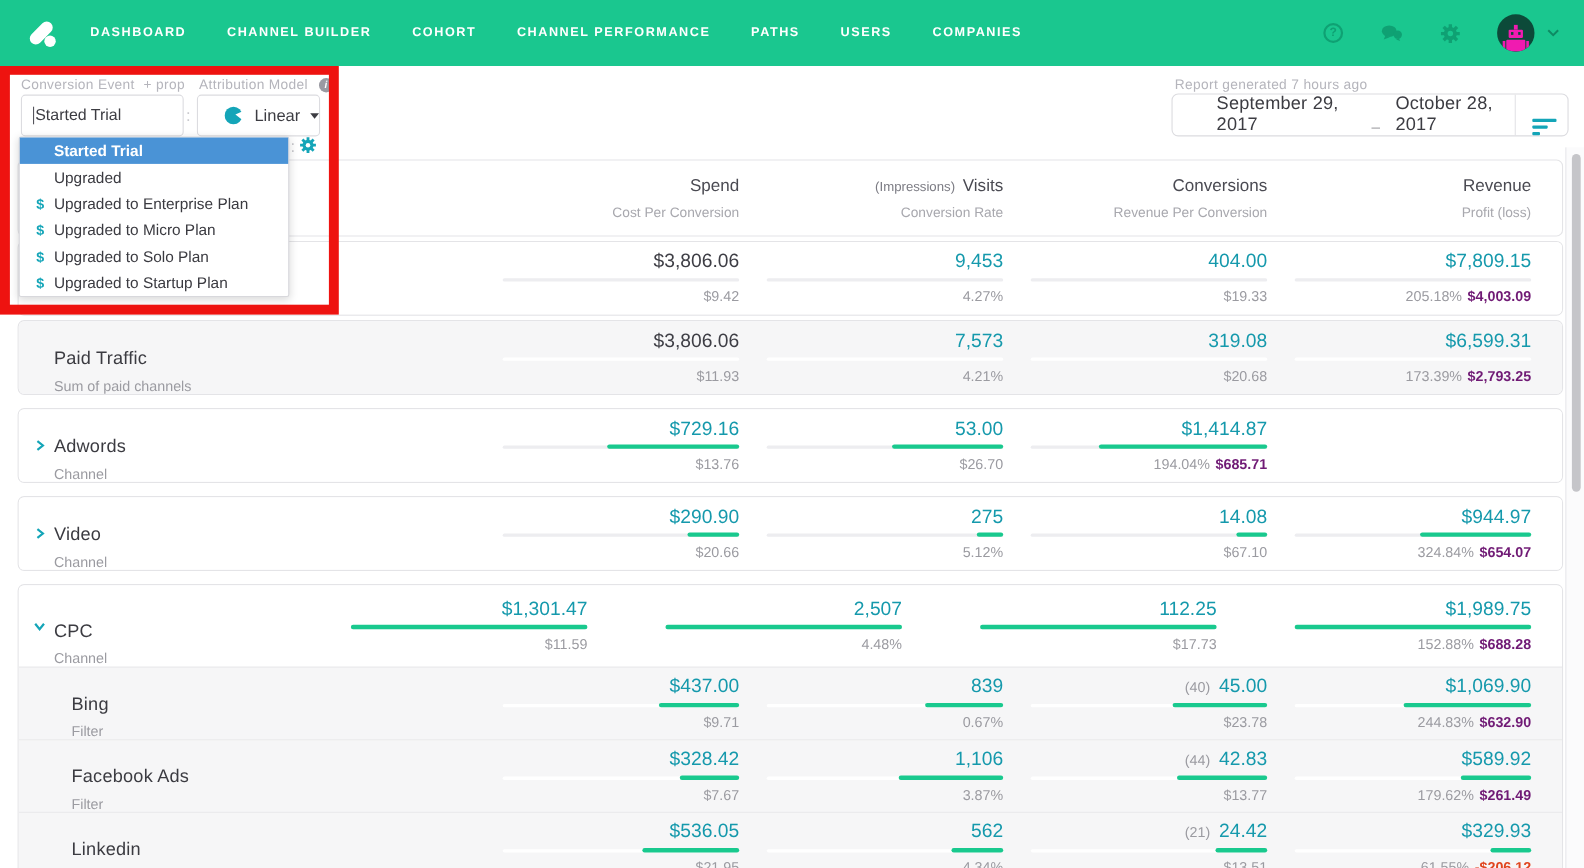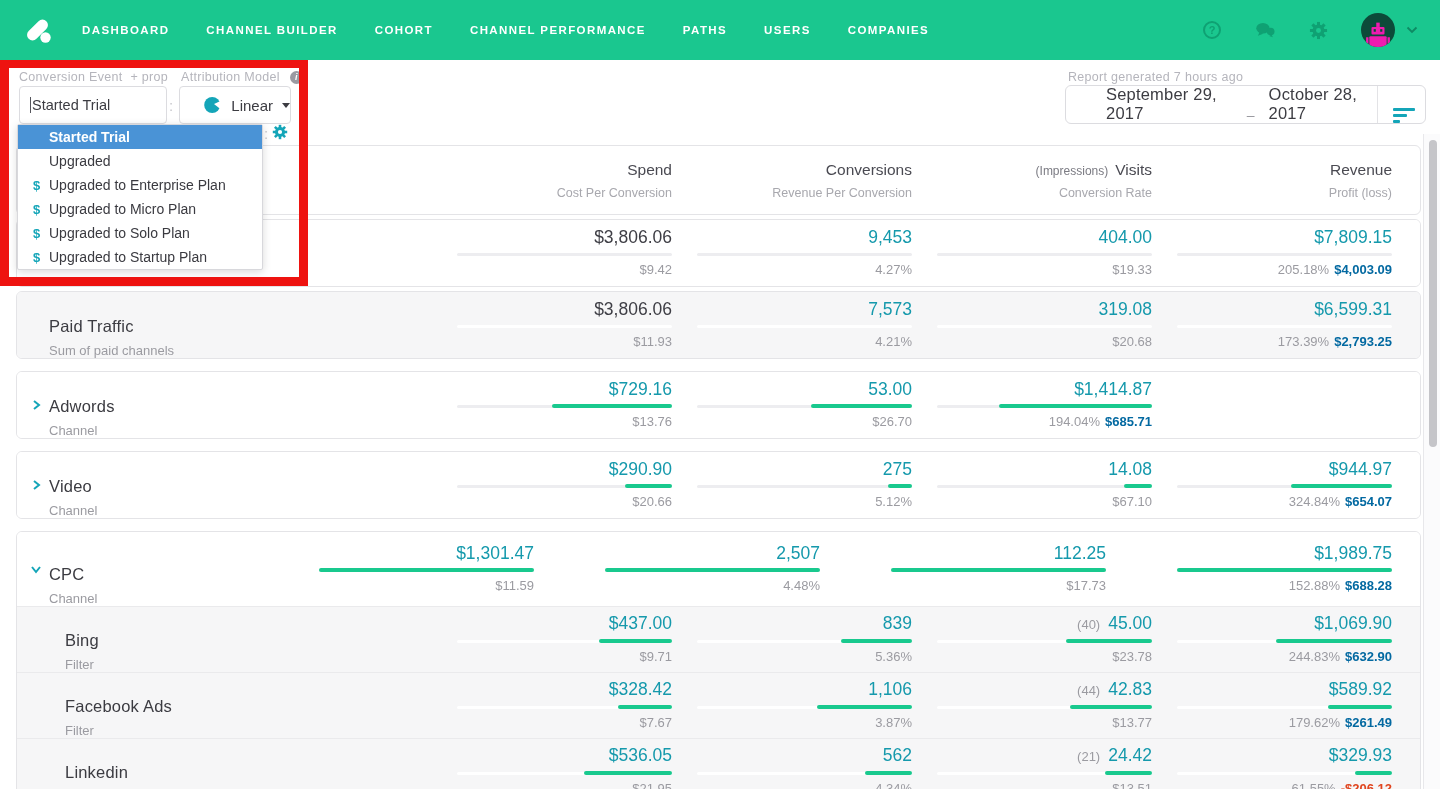--- a/index.html
+++ b/index.html
@@ -84,21 +84,21 @@
   .chev { position:absolute; left:13px; top:50%; margin-top:-6px; width:12px; height:12px; cursor:pointer; }
 
   .vcell { display:flex; flex-direction:column; justify-content:center; padding-left:25px; }
   .vmain { display:flex; justify-content:flex-end; align-items:baseline; gap:8px;
     font-size:17.5px; color:#1599AC; line-height:1; }
   .vpre { font-size:13px; color:#9B9BA1; }
   .vline { position:relative; width:100%; height:3px; background:#EDEDF0; border-radius:2px; margin:7px 0 6px; }
   .gray .vline { background:#FFFFFF; }
   .vbar { position:absolute; right:0; top:-1px; height:4px; width:0; background:#19C98E; border-radius:2px; }
   .vsub { display:flex; justify-content:flex-end; align-items:baseline; gap:5px; font-size:13px; color:#9B9BA1; }
-  .v2 { font-weight:bold; color:#0369a1; }
+  .v2 { font-weight:bold; color:#701a75; }
 
   
   .sb-track { position:absolute; right:0; top:134px; width:17px; height:655px; background:#FBFBFC; border-left:1px solid #E8E8EB; }
   .sb-thumb { position:absolute; left:5px; top:6px; width:8px; height:307px; background:#C5C5C9; border-radius:4px; }
 </style>
 </head>
 <body>
 
 <div class="page">
 
@@ -241,30 +241,30 @@
       <div class="grid hrow">
         <div class="hcell"></div>
         <div class="hcell">
           <span class="hmain">
               <span>Spend</span>
             </span>
           <span class="hsub">Cost Per Conversion</span>
         </div>
         <div class="hcell">
           <span class="hmain">
-              <span>Conversions</span>
-            </span>
-          <span class="hsub">Revenue Per Conversion</span>
-        </div>
-        <div class="hcell">
-          <span class="hmain">
             <span class="hpre">(Impressions)</span>
             <span>Visits</span>
           </span>
           <span class="hsub">Conversion Rate</span>
+        </div>
+        <div class="hcell">
+          <span class="hmain">
+              <span>Conversions</span>
+            </span>
+          <span class="hsub">Revenue Per Conversion</span>
         </div>
         <div class="hcell">
           <span class="hmain">
               <span>Revenue</span>
             </span>
           <span class="hsub">Profit (loss)</span>
         </div>
       </div>
     </div>
 
@@ -574,21 +574,21 @@
         </div>
         <div class="vcell">
           <div class="vmain">
               <span class="vpre"></span>
               <span>839</span>
             </div>
           <div class="vline">
               <i class="vbar" style="width: 33%;"></i>
             </div>
           <div class="vsub">
-              <span>5.36%</span>
+              <span>0.67%</span>
             </div>
         </div>
         <div class="vcell">
           <div class="vmain">
               <span class="vpre">(40)</span>
               <span>45.00</span>
             </div>
           <div class="vline">
               <i class="vbar" style="width: 40%;"></i>
             </div>

